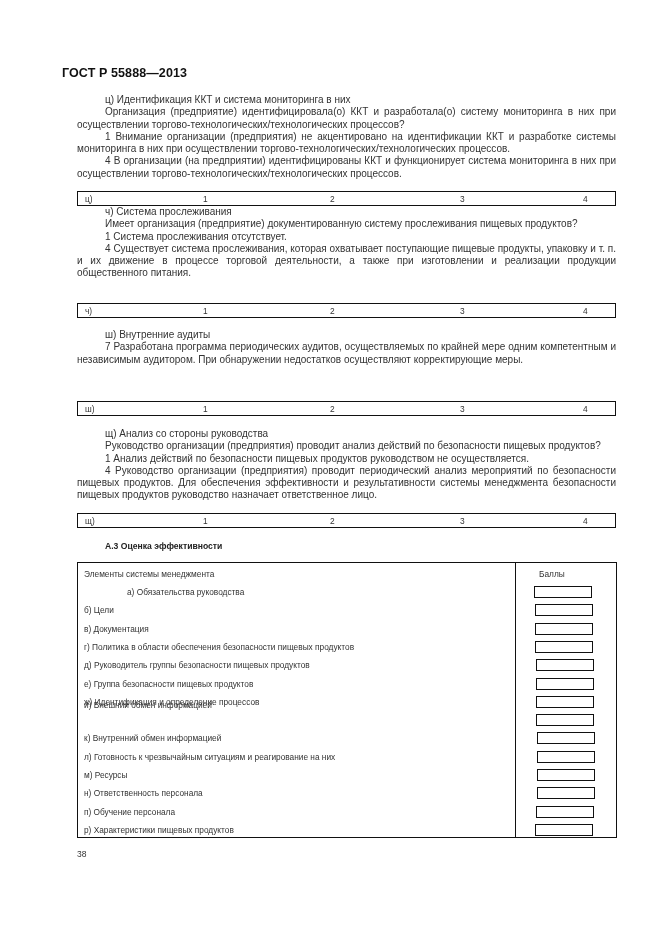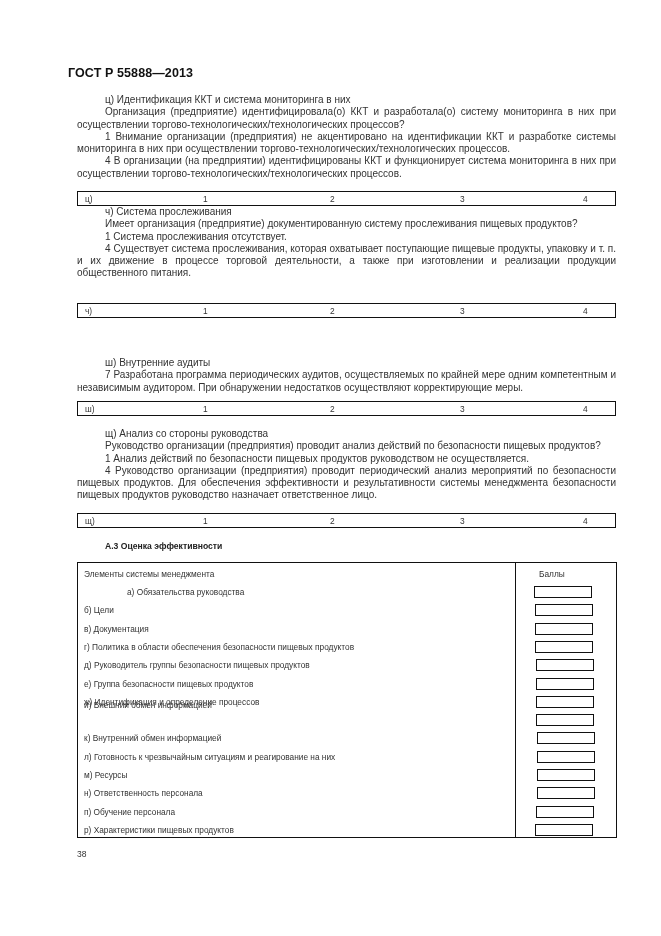--- a/index.html
+++ b/index.html
@@ -1,19 +1,19 @@
 <!DOCTYPE html>
 <html><head>
 <meta charset="utf-8">
 <style>
   html, body { margin: 0; padding: 0; background: #ffffff; }
   body { width: 661px; height: 936px; position: relative; overflow: hidden;
          font-family: "Liberation Sans", "DejaVu Sans", sans-serif; color: #222; }
   .page { position: absolute; left: 0; top: 0; width: 661px; height: 936px; }
-  .header { position: absolute; left: 68px; top: 66px; font-size: 12.5px; font-weight: bold; color: #111; letter-spacing: 0.1px; }
+  .header { position: absolute; left: 62px; top: 66px; font-size: 12.5px; font-weight: bold; color: #111; letter-spacing: 0.1px; }
   .section { position: absolute; left: 77px; width: 539px; font-size: 10px; line-height: 12.3px; color: #333; }
   .section p { margin: 0; text-align: justify; }
   .section p.ind { text-indent: 28px; }
   .rating { position: absolute; left: 77px; width: 539px; height: 15px; border: 1px solid #111; box-sizing: border-box;
             font-size: 8.4px; color: #333; }
   .rating span { position: absolute; top: 2px; }
   .rating .lbl { left: 7px; }
   .rating .v1 { left: 125px; }
   .rating .v2 { left: 252px; }
   .rating .v3 { left: 382px; }
@@ -54,21 +54,21 @@
     <p class="ind">4  Существует система прослеживания, которая охватывает поступающие пищевые продукты, упаковку и т. п. и их движение в процессе торговой деятельности, а также при изготовлении и реализации продукции общественного питания.</p>
   </div>
   <div class="rating" style="top:303px;">
     <span class="lbl">ч)</span>
     <span class="v1">1</span>
     <span class="v2">2</span>
     <span class="v3">3</span>
     <span class="v4">4</span>
   </div>
 
-  <div class="section" style="top:329px;margin-top:28px;">
+  <div class="section" style="top:329px;">
     <p class="ind">ш)  Внутренние аудиты</p>
     <p class="ind">7  Разработана программа периодических аудитов, осуществляемых по крайней мере одним компетентным и независимым аудитором. При обнаружении недостатков осуществляют корректирующие меры.</p>
   </div>
   <div class="rating" style="top:401px;">
     <span class="lbl">ш)</span>
     <span class="v1">1</span>
     <span class="v2">2</span>
     <span class="v3">3</span>
     <span class="v4">4</span>
   </div>

